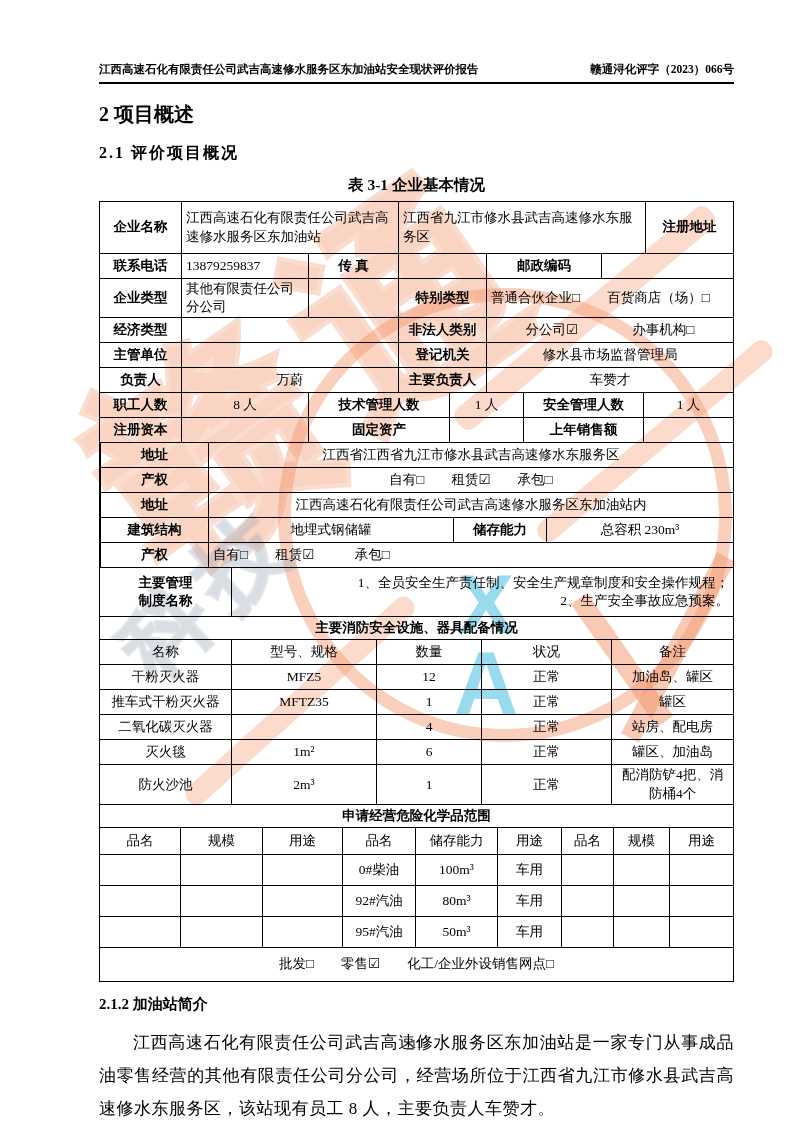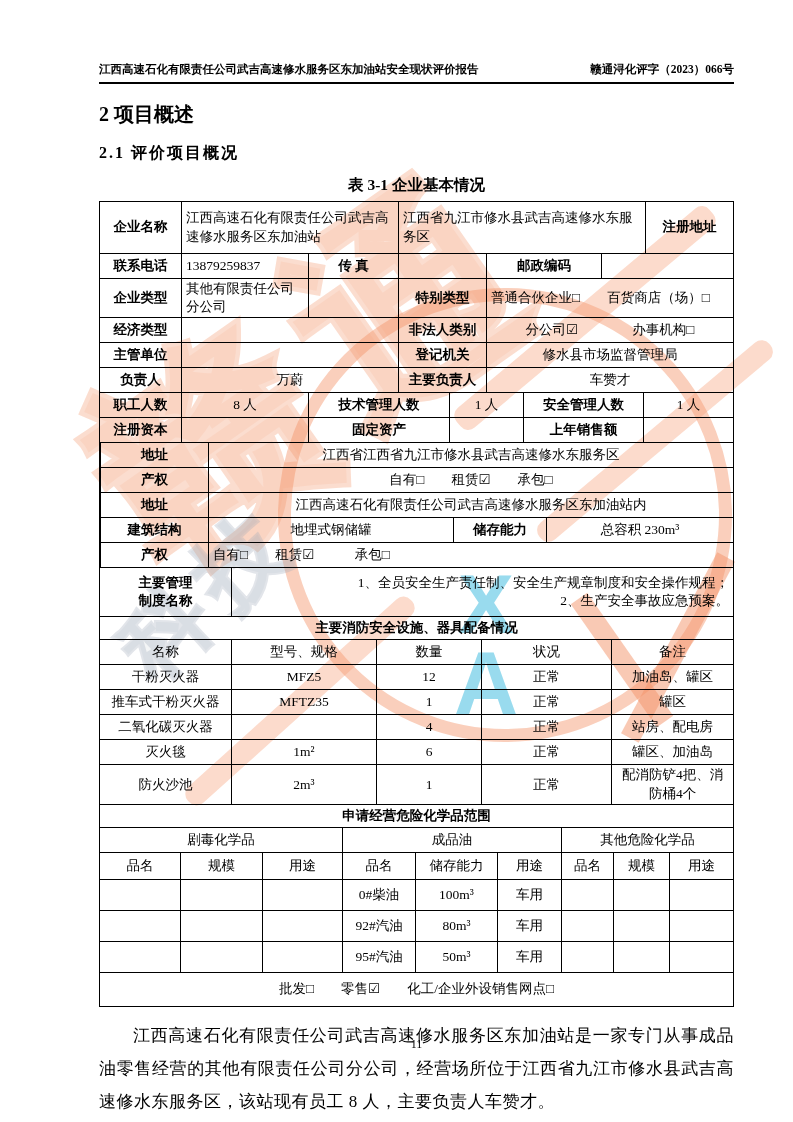--- a/index.html
+++ b/index.html
@@ -252,25 +252,20 @@
       <div class="c" style="width:131px">防火沙池</div>
       <div class="c" style="width:145px">2m³</div>
       <div class="c" style="width:105px">1</div>
       <div class="c" style="width:130px">正常</div>
       <div class="c flex1">配消防铲4把、消防桶4个</div>
     </div>
 
     <div class="trow mh22">
       <div class="c bold flex1">申请经营危险化学品范围</div>
     </div>
-    <div class="trow mh24">
-      <div class="c" style="width:242px">剧毒化学品</div>
-      <div class="c" style="width:219px">成品油</div>
-      <div class="c flex1">其他危险化学品</div>
-    </div>
     <div class="trow mh26">
       <div class="c" style="width:80px">品名</div>
       <div class="c" style="width:82px">规模</div>
       <div class="c" style="width:80px">用途</div>
       <div class="c" style="width:73px">品名</div>
       <div class="c" style="width:82px">储存能力</div>
       <div class="c" style="width:64px">用途</div>
       <div class="c" style="width:52px">品名</div>
       <div class="c" style="width:56px">规模</div>
       <div class="c flex1">用途</div>
@@ -308,17 +303,18 @@
       <div class="c" style="width:56px"></div>
       <div class="c flex1"></div>
     </div>
 
     <div class="trow mh32">
       <div class="c flex1">批发□　　零售☑　　化工/企业外设销售网点□</div>
     </div>
 
   </div>
 
+  <div class="h3">2.1.2 加油站简介</div>
   <div class="para">江西高速石化有限责任公司武吉高速修水服务区东加油站是一家专门从事成品油零售经营的其他有限责任公司分公司，经营场所位于江西省九江市修水县武吉高速修水东服务区，该站现有员工 8 人，主要负责人车赞才。</div>
 
 </div>
 
 <div class="page-num">11</div>
 
 </body></html>

